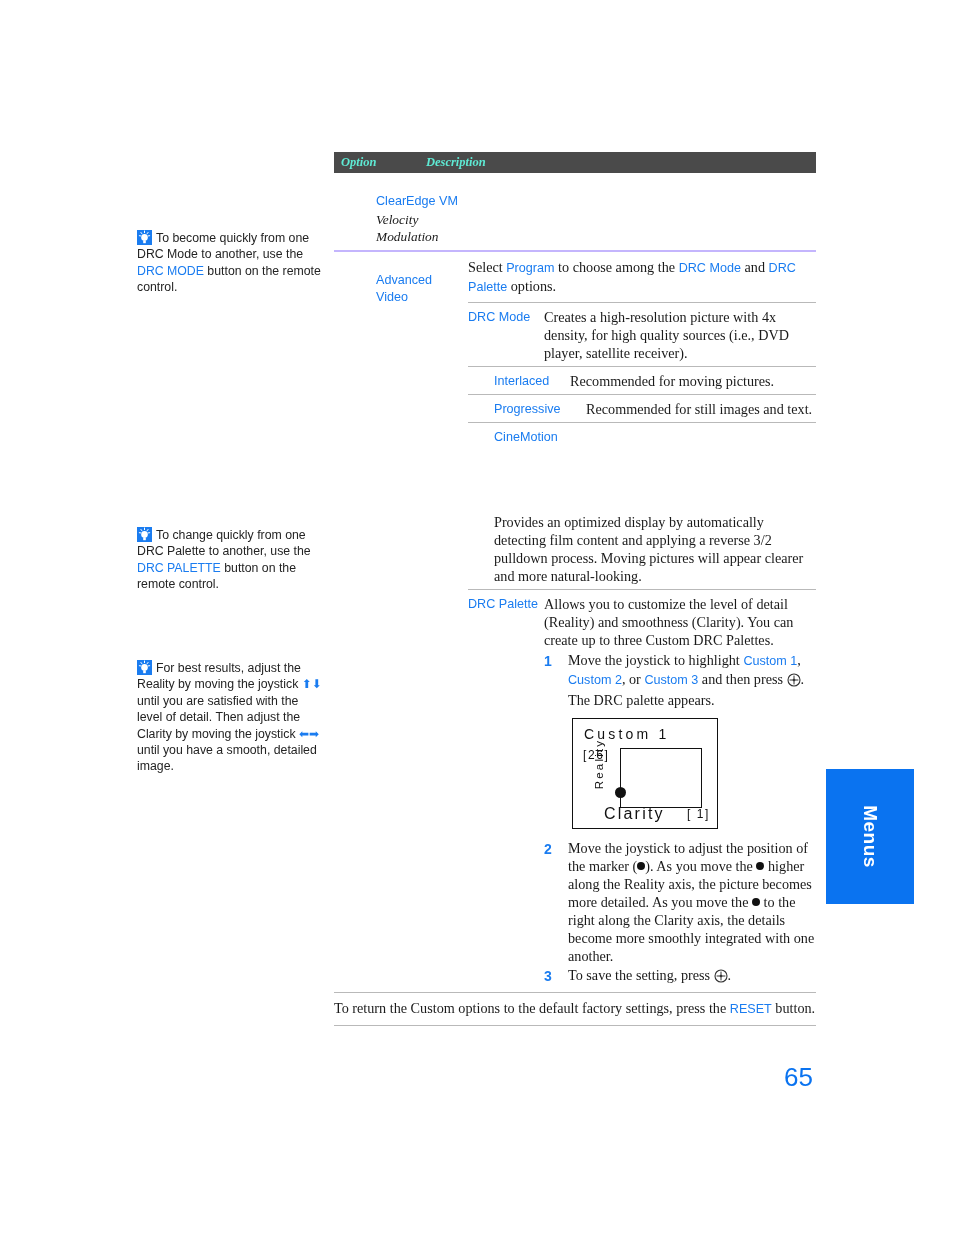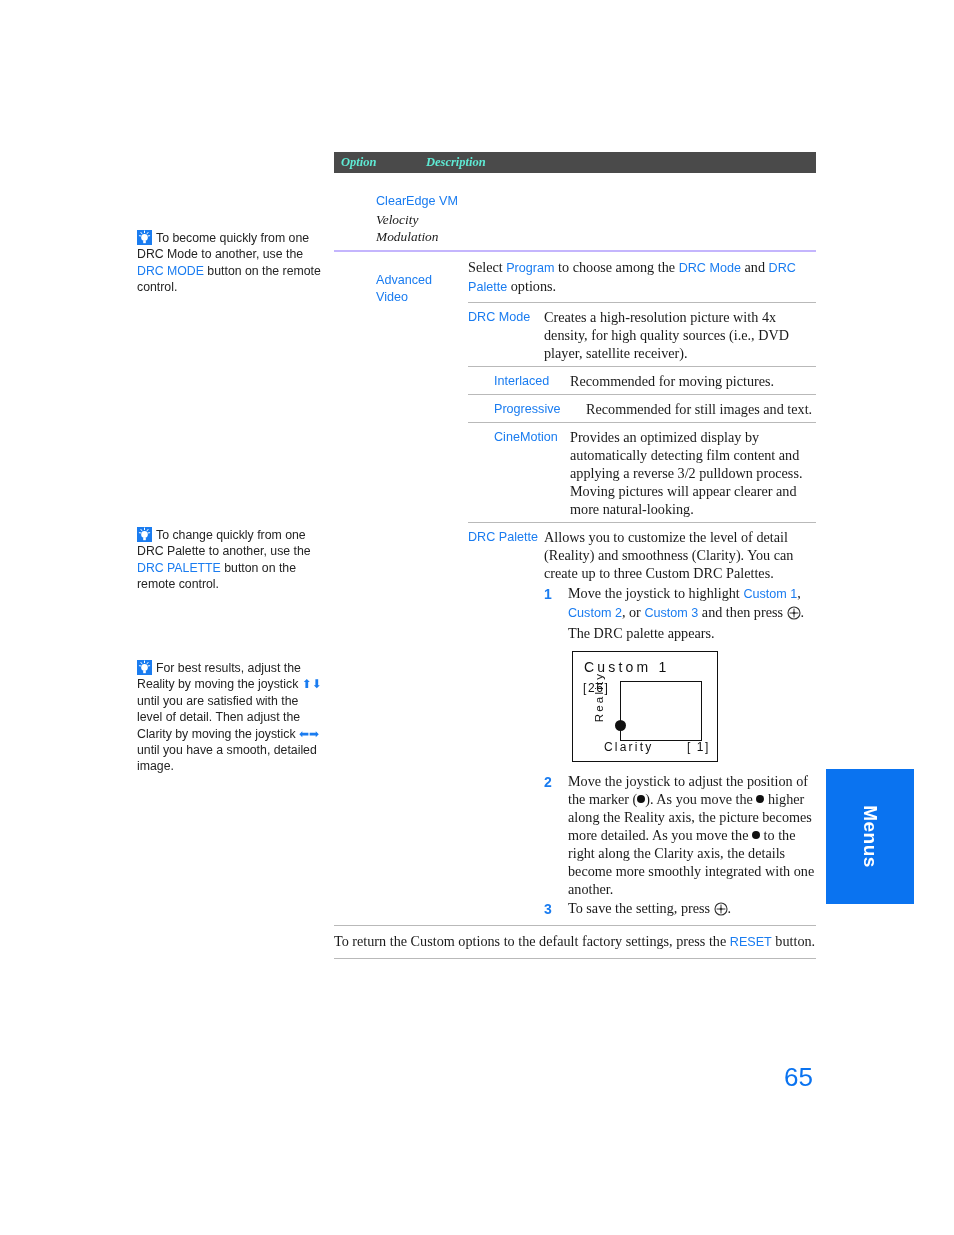--- a/index.html
+++ b/index.html
@@ -206,21 +206,21 @@
   .pal-dot {
     position: absolute;
     left: 42px; top: 68px;
     width: 11px; height: 11px;
     border-radius: 50%;
     background: #111;
   }
   .pal-clarity {
     position: absolute;
     left: 31px; bottom: 5px;
-    font-size: 12px;
+    font-size: 16px;
     letter-spacing: 2.2px;
     color: #111;
   }
   .pal-val-bot {
     position: absolute;
     right: 7px; bottom: 5px;
     font-size: 12px;
     letter-spacing: 1.6px;
     color: #111;
   }
@@ -363,21 +363,21 @@
       <div class="subrow" style="padding-left:26px;">
         <div class="subopt" style="flex:0 0 76px;">Interlaced</div>
         <div class="subdesc">Recommended for moving pictures.</div>
       </div>
 
       <div class="subrow" style="padding-left:26px;gap:16px;">
         <div class="subopt" style="flex:0 0 76px;">Progressive</div>
         <div class="subdesc">Recommended for still images and text.</div>
       </div>
 
-      <div class="subrow" style="padding-left:26px;">
+      <div class="subrow" style="padding-left:26px;flex-direction:column;">
         <div class="subopt" style="flex:0 0 76px;">CineMotion</div>
         <div class="subdesc">Provides an optimized display by automatically detecting film content and applying a reverse 3/2 pulldown process. Moving pictures will appear clearer and more natural-looking.</div>
       </div>
 
       <div class="subrow">
         <div class="subopt">DRC Palette</div>
         <div class="subdesc">
           <div>Allows you to customize the level of detail (Reality) and smoothness (Clarity). You can create up to three Custom DRC Palettes.</div>
 
           <div class="steps">

